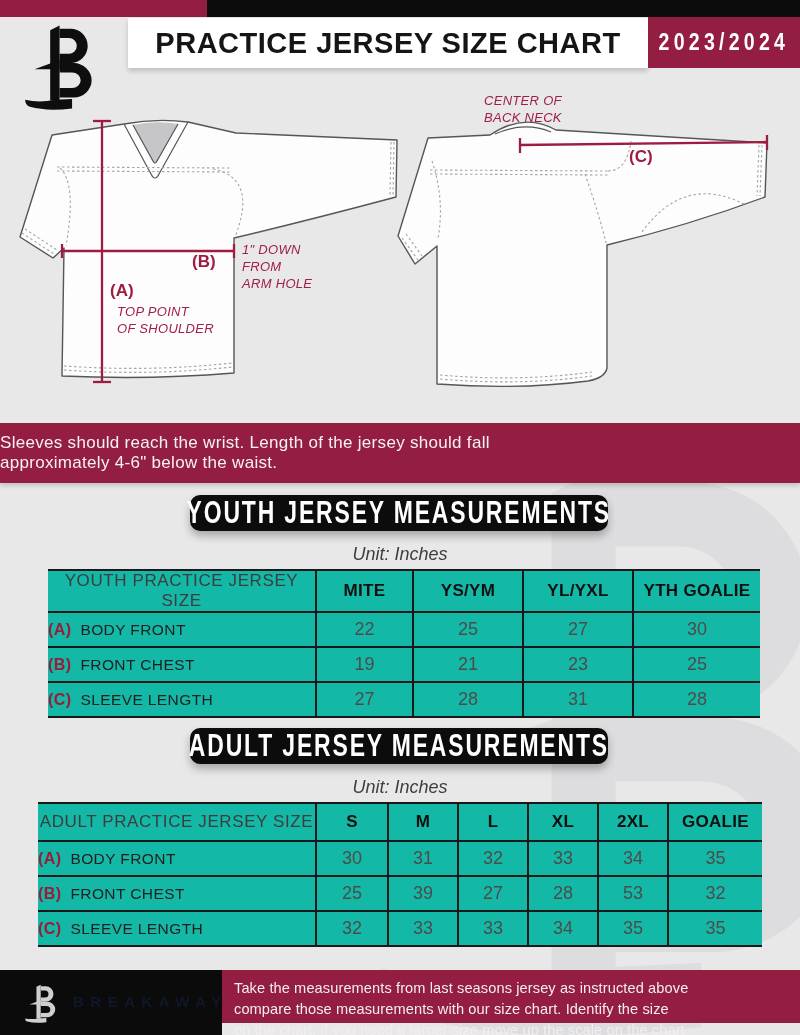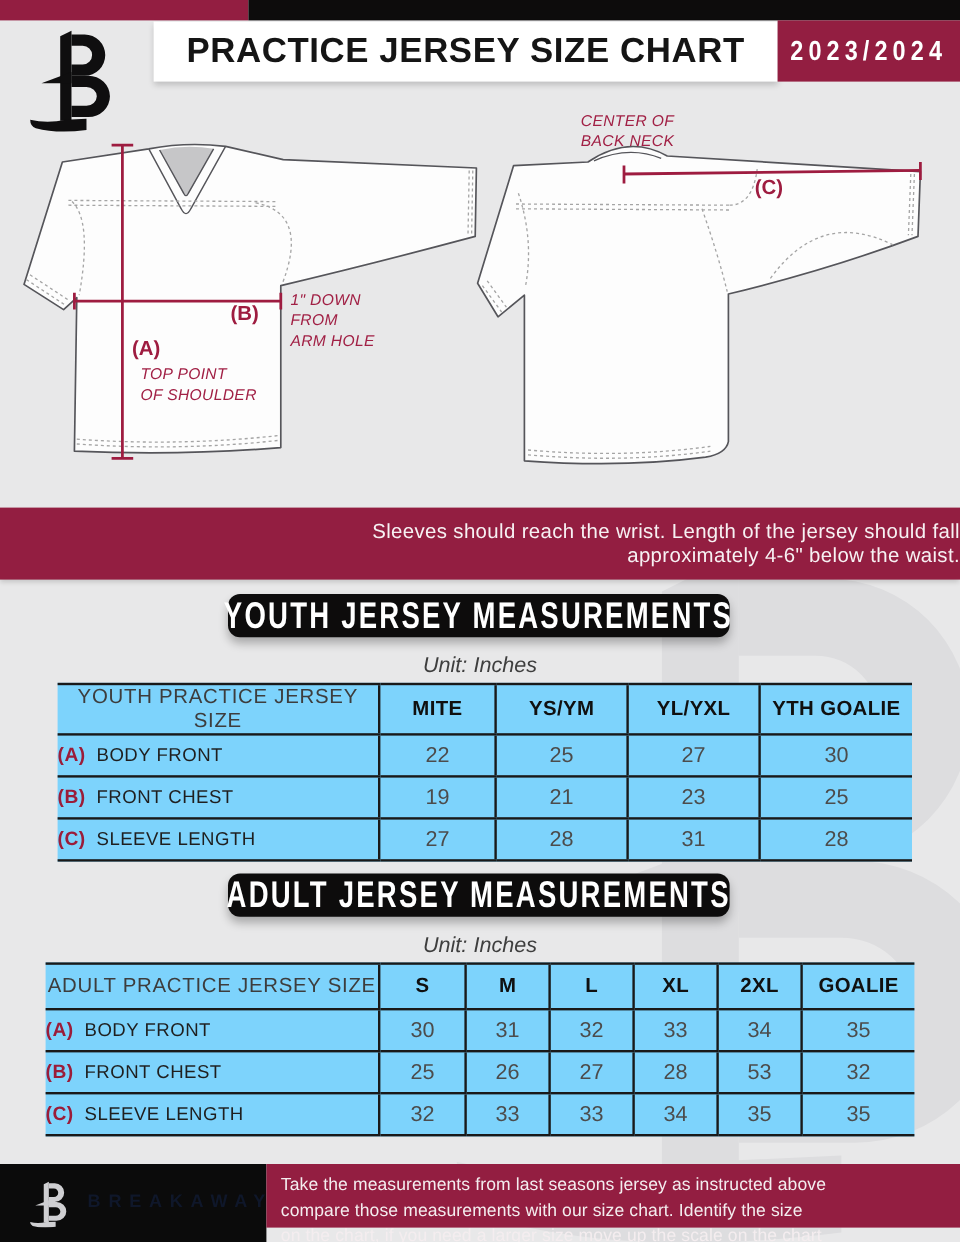--- a/index.html
+++ b/index.html
@@ -19,31 +19,31 @@
 
   
   .watermark{left:370px;top:450px;width:470px;height:588px;opacity:1;}
 
   
   .anno-key{font-weight:700;font-size:17px;color:#9e1c40;}
   .anno-txt{font-style:italic;font-size:13px;line-height:17px;color:#a12045;letter-spacing:.3px;}
 
   
   .banner{left:0;top:423px;width:800px;height:60px;background:#931e41;display:flex;flex-direction:column;
-          align-items:flex-end;justify-content:center;box-shadow:0 3px 4px rgba(0,0,0,.15);}
+          align-items:flex-start;justify-content:center;box-shadow:0 3px 4px rgba(0,0,0,.15);}
   .banner div{color:#f7f1f3;font-size:17px;line-height:20px;letter-spacing:.3px;}
 
   
   .head-box{left:190px;width:418px;height:36px;background:#0d0c0c;border-radius:10px;
             box-shadow:0 5px 8px rgba(0,0,0,.28);display:flex;align-items:center;justify-content:center;}
   .head-box span{display:inline-block;transform:scaleX(.74);font-size:31px;font-weight:700;color:#fff;letter-spacing:2.5px;white-space:nowrap;}
   .unit{width:800px;text-align:center;font-style:italic;font-size:18px;color:#3e3e3e;font-weight:500;}
 
   
-  table.size{border-collapse:collapse;table-layout:fixed;background:#7dd3fc;}
+  table.size{border-collapse:collapse;table-layout:fixed;background:#14b8a6;}
   table.size td{border-top:2px solid #191919;border-bottom:2px solid #191919;padding:0;vertical-align:middle;}
   table.size td + td{border-left:2px solid #191919;}
   td.hcol{font-size:17px;color:#3d3d3d;letter-spacing:.6px;text-align:center;}
   td.hsz{font-size:17px;font-weight:700;color:#101010;text-align:center;letter-spacing:.3px;}
   td.lbl{text-align:left;padding-left:26px;font-size:15.5px;color:#1f1f1f;letter-spacing:.4px;}
   td.lbl .key{color:#9b1c39;font-weight:700;font-size:16px;margin-right:9px;}
   td.num{font-size:18px;color:#4c4c4c;text-align:center;}
 
   
   .foot-black{left:0;top:970px;width:222px;height:65px;background:#0b0b0b;}
@@ -236,21 +236,21 @@
       <td class="num">30</td>
       <td class="num">31</td>
       <td class="num">32</td>
       <td class="num">33</td>
       <td class="num">34</td>
       <td class="num">35</td>
     </tr>
     <tr style="height:35px">
       <td class="lbl"><span class="key">(B)</span><span>FRONT CHEST</span></td>
       <td class="num">25</td>
-      <td class="num">26</td>
+      <td class="num">39</td>
       <td class="num">27</td>
       <td class="num">28</td>
       <td class="num">53</td>
       <td class="num">32</td>
     </tr>
     <tr style="height:35px">
       <td class="lbl"><span class="key">(C)</span><span>SLEEVE LENGTH</span></td>
       <td class="num">32</td>
       <td class="num">33</td>
       <td class="num">33</td>

